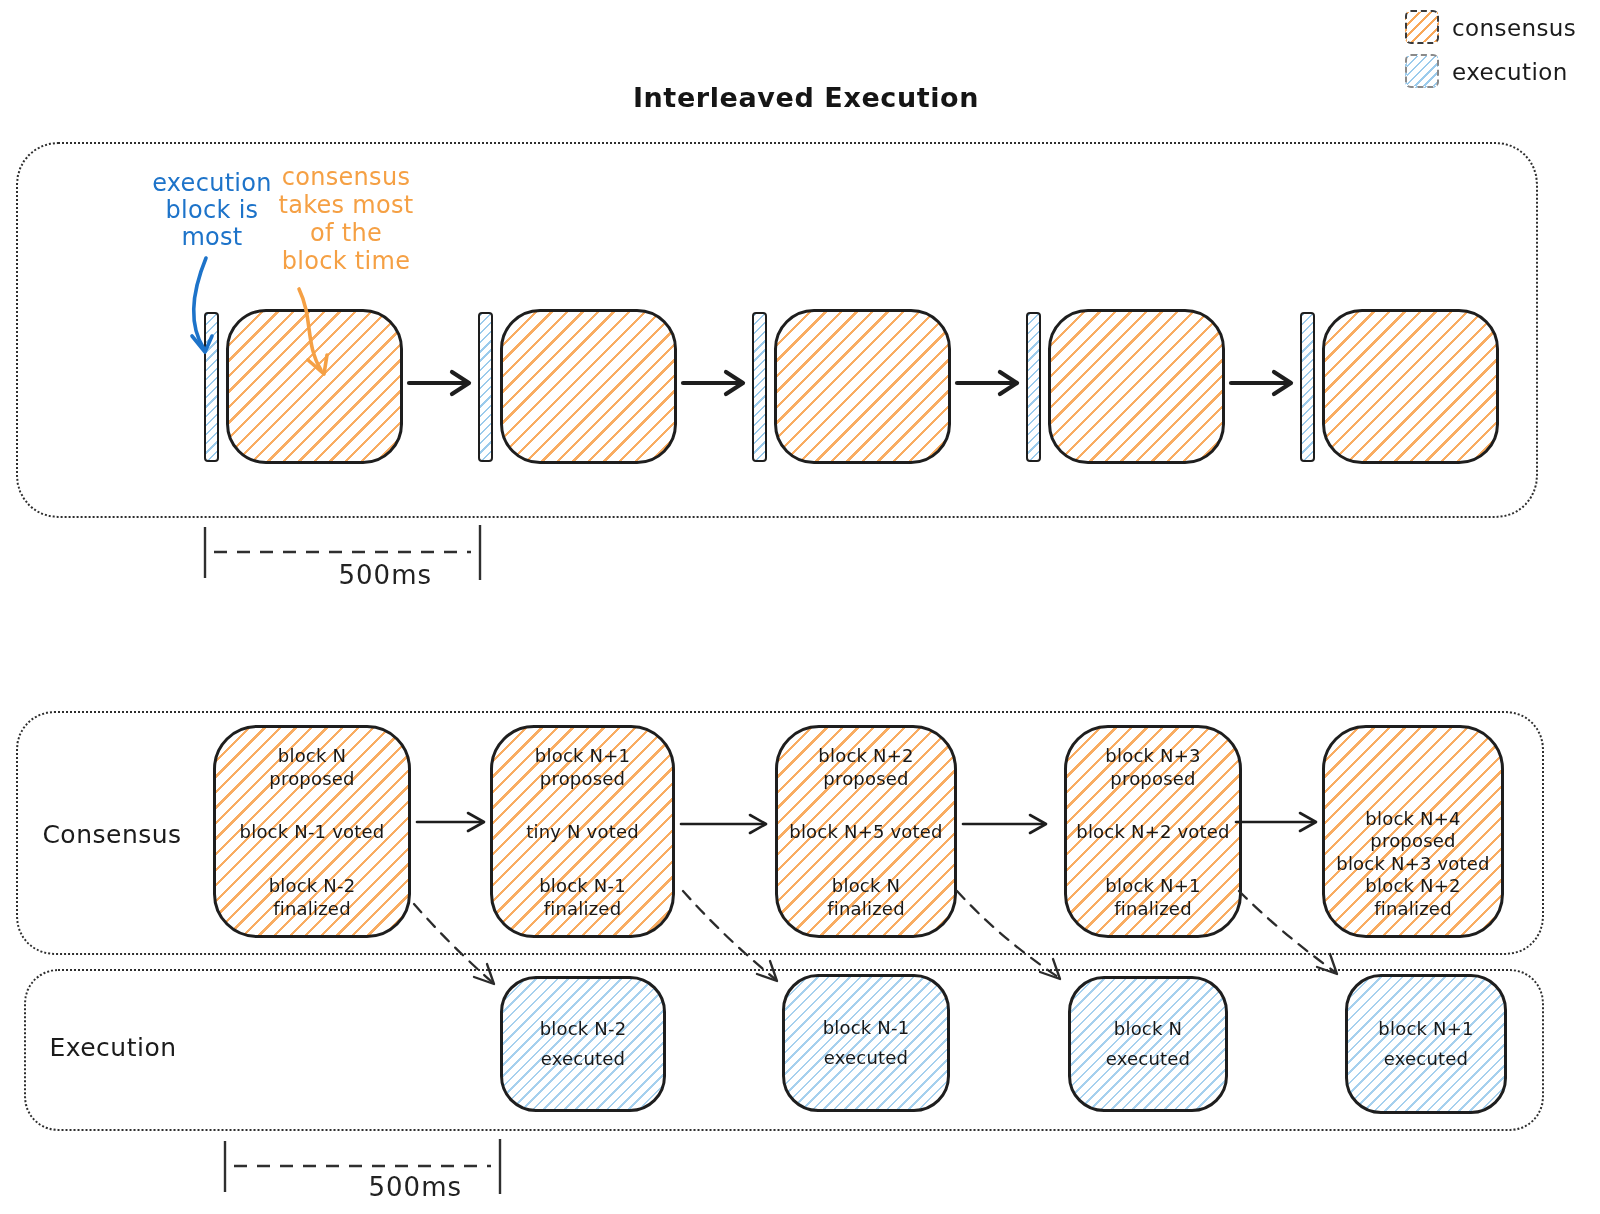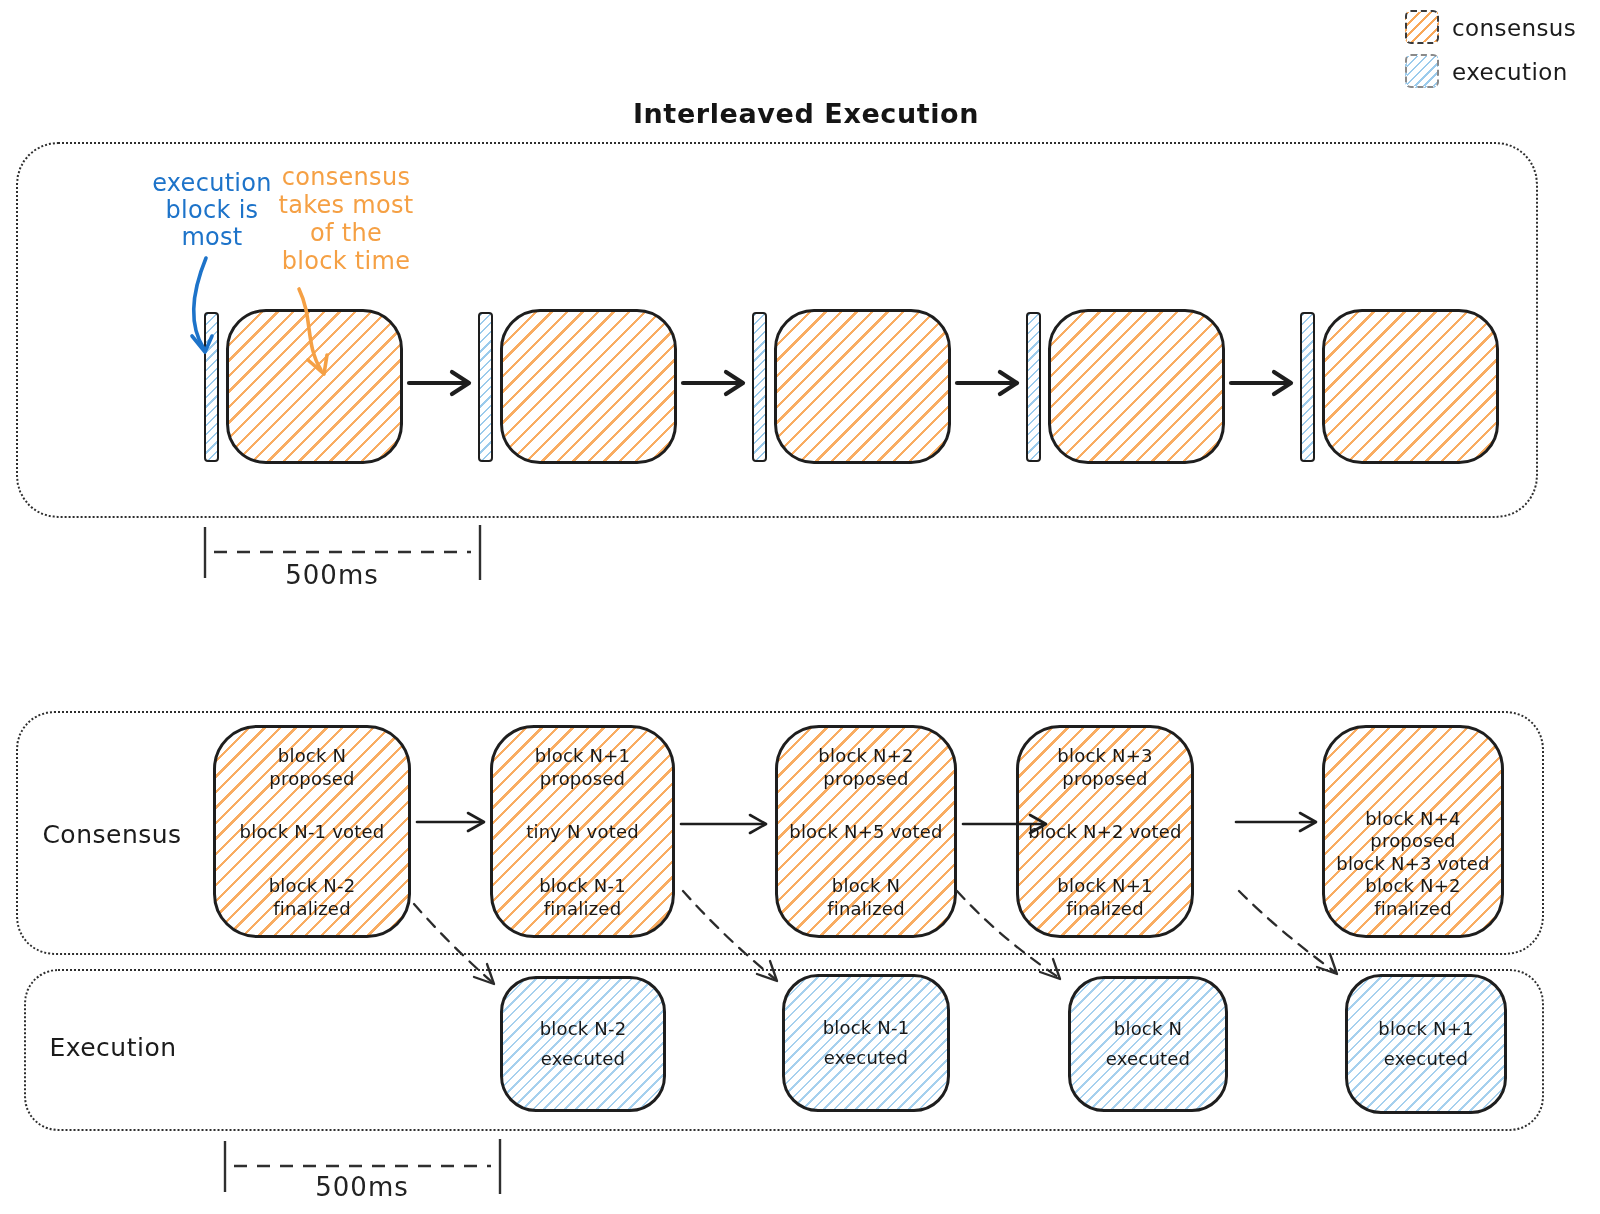--- a/index.html
+++ b/index.html
@@ -41,21 +41,21 @@
   
   .dotted-box{border:2.6px dotted #2e2e2e;border-radius:42px;background:transparent;}
   
   .exec-strip{border:2.4px solid #1e1e1e;border-radius:4px;}
   .cons-block{border:3.6px solid #1e1e1e;border-radius:40px;}
   
   .note{text-align:center;font-size:24px;font-weight:500;letter-spacing:.3px;}
   .note.blue{color:#1d73c9;line-height:27px;}
   .note.orange{color:#f5a044;line-height:28px;}
   
-  .ruler-label{font-size:26px;font-weight:500;text-align:center;color:#222;letter-spacing:1px;}
+  .ruler-label{font-size:26px;font-weight:500;text-align:right;color:#222;letter-spacing:1px;}
   
   .row-label{font-size:25px;text-align:center;color:#1b1b1b;letter-spacing:.5px;}
   .cbox{
     border:3.6px solid #1e1e1e;border-radius:44px;
     display:flex;flex-direction:column;justify-content:space-between;
     padding:17px 2px 15px 2px;text-align:center;
   }
   .ebox{
     border:3px solid #1e1e1e;border-radius:36px;
     display:flex;flex-direction:column;justify-content:center;gap:7px;text-align:center;
@@ -67,21 +67,21 @@
 <body>
 
 <div class="canvas">
 
   <div class="abs legend-swatch hatch-orange-sm" style="left:1405px;top:10px;"></div>
   <div class="abs legend-label" style="left:1452px;top:15px;">consensus</div>
 
   <div class="abs legend-swatch exec hatch-blue-sm" style="left:1405px;top:54px;"></div>
   <div class="abs legend-label" style="left:1452px;top:59px;">execution</div>
 
-  <div class="abs diagram-title" style="left:0;top:98px;padding-left:12px;">Interleaved Execution</div>
+  <div class="abs diagram-title" style="left:0;top:82px;padding-left:12px;">Interleaved Execution</div>
 
   <div class="abs dotted-box" style="left:16px;top:142px;width:1522px;height:376px;"></div>
 
   <div class="abs note blue" style="left:138px;top:170px;width:148px;">
     <div>execution</div>
     <div>block is</div>
     <div>most</div>
   </div>
   <div class="abs note orange" style="left:272px;top:163px;width:148px;">
     <div>consensus</div>
@@ -140,21 +140,21 @@
       <div class="cline">block N+2</div>
       <div class="cline">proposed</div>
     </div>
     <div class="cline">block N+5 voted</div>
     <div>
       <div class="cline">block N</div>
       <div class="cline">finalized</div>
     </div>
   </div>
 
-  <div class="abs cbox hatch-orange" style="left:1016px;top:725px;width:178px;height:213px;text-align:center;">
+  <div class="abs cbox hatch-orange" style="left:1064px;top:725px;width:178px;height:213px;text-align:center;">
     <div>
       <div class="cline">block N+3</div>
       <div class="cline">proposed</div>
     </div>
     <div class="cline">block N+2 voted</div>
     <div>
       <div class="cline">block N+1</div>
       <div class="cline">finalized</div>
     </div>
   </div>

